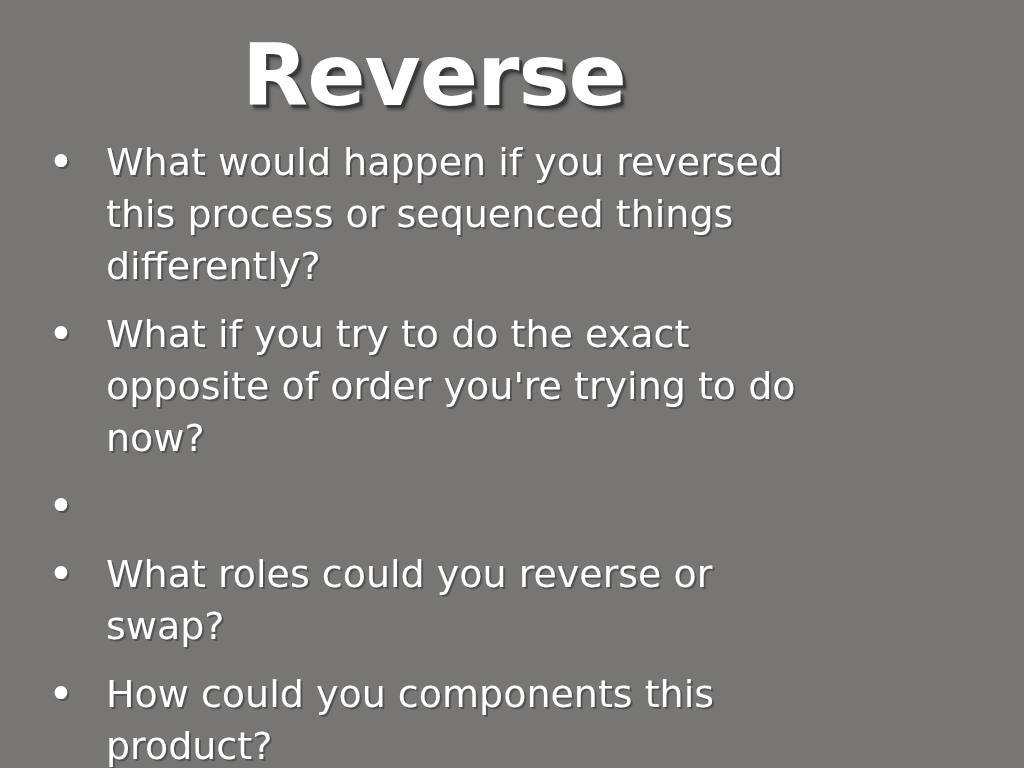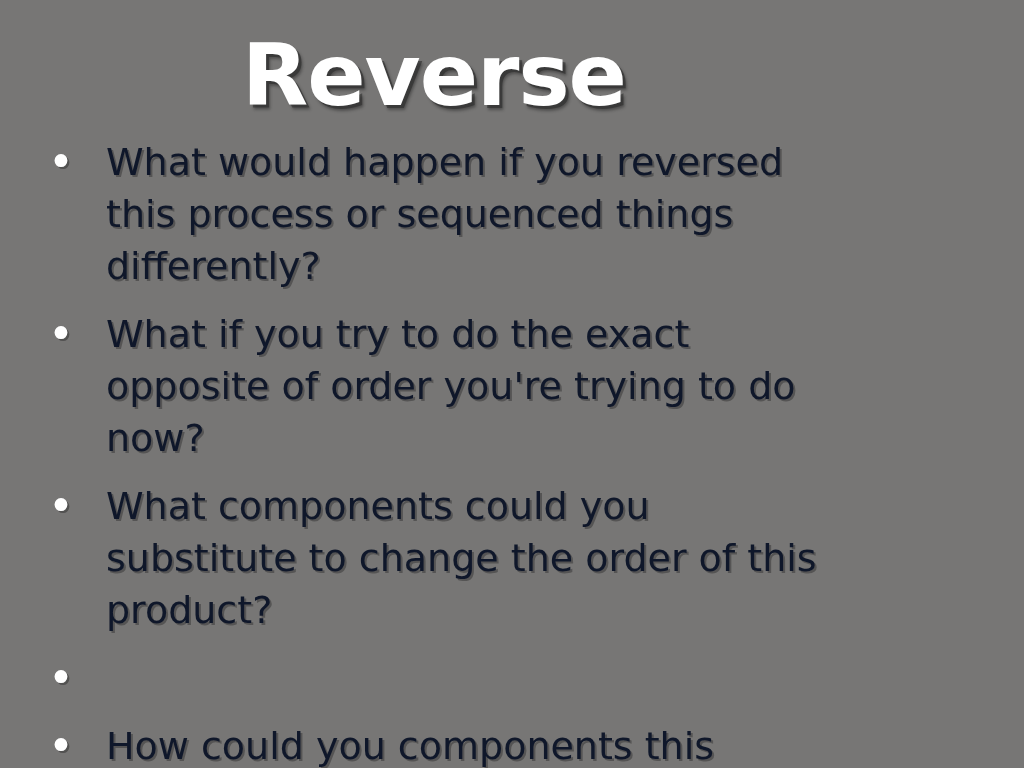--- a/index.html
+++ b/index.html
@@ -48,21 +48,21 @@
     flex: 0 0 auto;
     width: 58px;
     color: #ffffff;
     font-size: 44px;
     line-height: 52px;
     text-align: left;
     text-shadow: 2px 2px 0 rgba(45,45,45,0.5);
   }
   .bullet-text {
     flex: 1 1 auto;
-    color: #0f172a;
+    color: #ffffff;
     font-family: "DejaVu Sans", sans-serif;
     font-size: 38px;
     line-height: 52px;
     letter-spacing: 0px;
     text-shadow: 2px 2px 0 rgba(45,45,45,0.45);
     max-width: 790px;
   }
 </style>
 </head>
 <body>
@@ -78,25 +78,25 @@
       <span class="bullet-text">What would happen if you reversed this process or sequenced things differently?</span>
     </li>
 
     <li class="bullet-item">
       <span class="bullet-dot">•</span>
       <span class="bullet-text">What if you try to do the exact opposite of order you're trying to do now?</span>
     </li>
 
     <li class="bullet-item">
       <span class="bullet-dot">•</span>
-      <span class="bullet-text">What components could you substitute to change the order of this product?</span>
     </li>
 
     <li class="bullet-item">
       <span class="bullet-dot">•</span>
+      <span class="bullet-text">What roles could you reverse or swap?</span>
     </li>
 
     <li class="bullet-item">
       <span class="bullet-dot">•</span>
       <span class="bullet-text">How could you components this product?</span>
     </li>
 
   </ul>
 </div>
 

